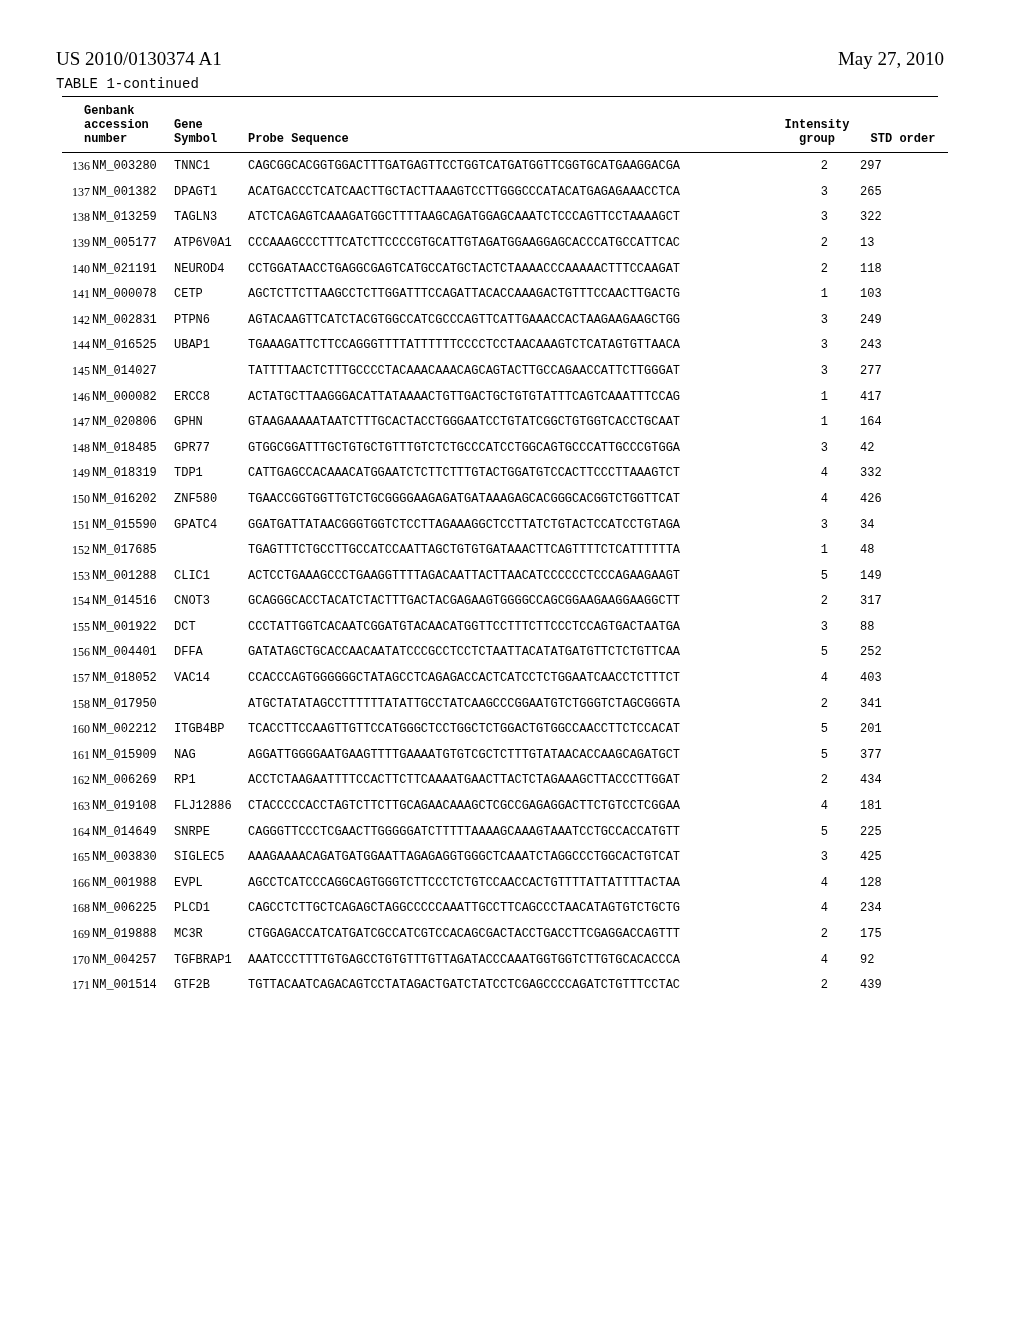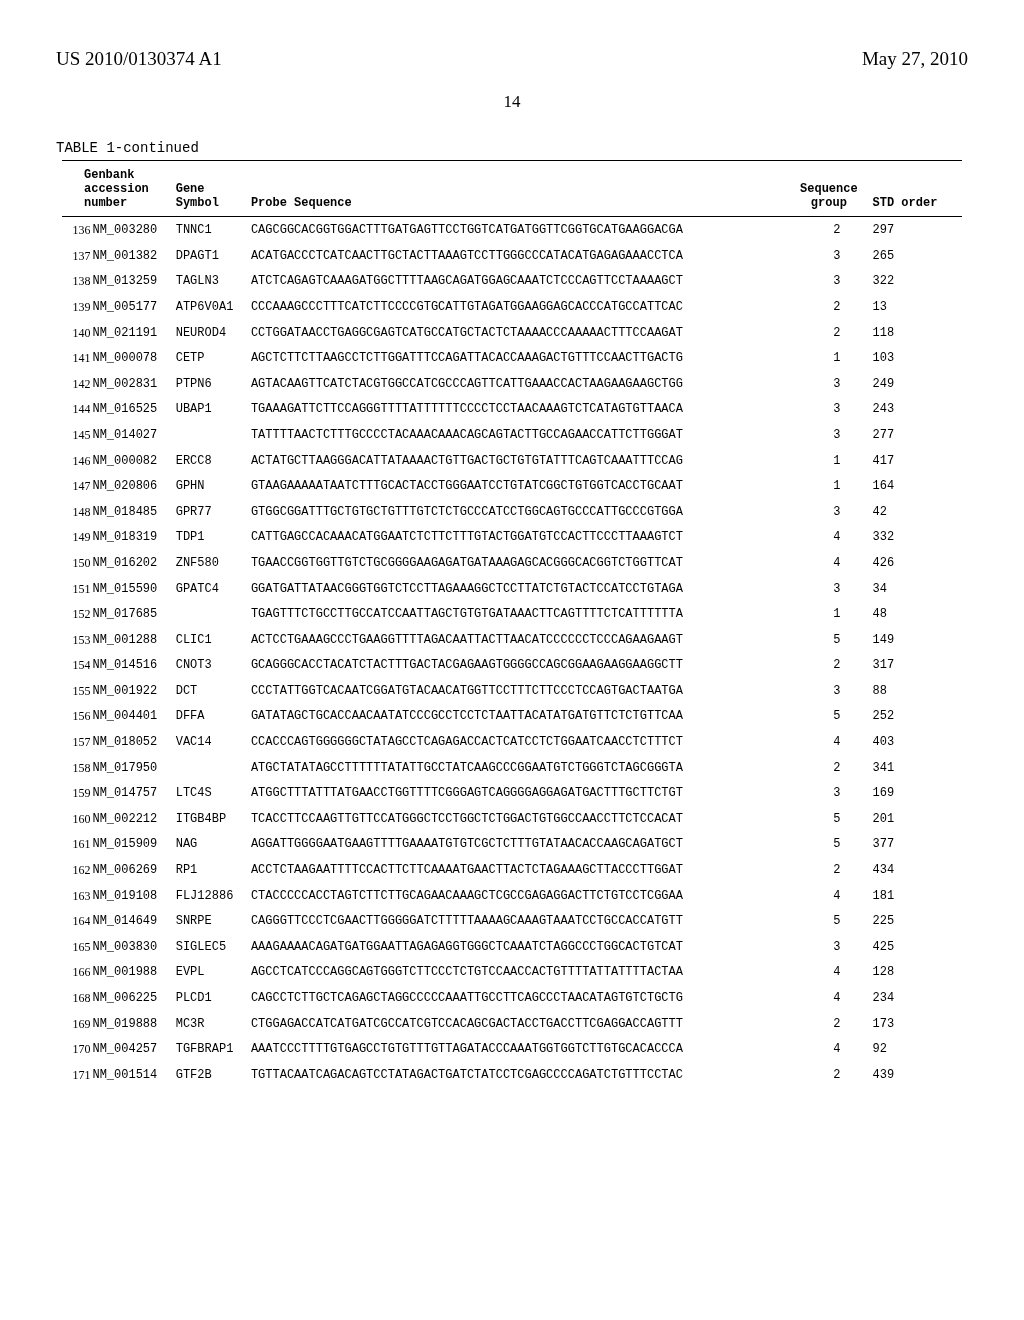--- a/index.html
+++ b/index.html
@@ -7,21 +7,21 @@
     margin: 0;
     padding: 0;
     font-family: "Times New Roman", Times, serif;
     background: #fff;
     width: 1024px;
     height: 1320px;
     box-sizing: border-box;
     position: relative;
   }
   .page {
-    padding: 48px 56px 40px 56px;
+    padding: 48px 80px 40px 56px;
     box-sizing: border-box;
     width: 100%;
     height: 100%;
   }
   .header-row {
     display: flex;
     justify-content: space-between;
     font-size: 19px;
     margin-bottom: 6px;
   }
@@ -86,21 +86,20 @@
 </head>
 <body>
 
 <div class="page">
 
   <div class="header-row">
     <div>US 2010/0130374 A1</div>
     <div>May 27, 2010</div>
   </div>
 
-  <div class="page-number">14</div>
 
   <div class="table-caption">TABLE 1-continued</div>
   <div class="table-rule"></div>
 
   <div class="table-wrap">
     <table>
       <colgroup>
         <col class="idx">
           <col class="acc">
           <col class="sym">
@@ -116,24 +115,24 @@
               <span>accession</span><br>
               <span>number</span>
             </span>
           </th>
           <th>
             <span>Gene</span><br>
             <span>Symbol</span>
           </th>
           <th>Probe Sequence</th>
           <th class="center">
-            <span>Sequence</span><br>
+            <span>Intensity</span><br>
             <span>group</span>
           </th>
-          <th style="text-align:left">STD order</th>
+          <th style="text-align:center">STD order</th>
         </tr>
       </thead>
       <tbody id="table-body">
           <tr style="border-top: 1px solid rgb(0, 0, 0);">
             <td class="idx">136</td>
             <td class="acc">NM_003280</td>
             <td>TNNC1</td>
             <td>CAGCGGCACGGTGGACTTTGATGAGTTCCTGGTCATGATGGTTCGGTGCATGAAGGACGA</td>
             <td class="num-right">2</td>
             <td class="num-right2">297</td>
@@ -300,28 +299,20 @@
           </tr>
           <tr>
             <td class="idx">158</td>
             <td class="acc">NM_017950</td>
             <td></td>
             <td>ATGCTATATAGCCTTTTTTATATTGCCTATCAAGCCCGGAATGTCTGGGTCTAGCGGGTA</td>
             <td class="num-right">2</td>
             <td class="num-right2">341</td>
           </tr>
           <tr>
-            <td class="idx">159</td>
-            <td class="acc">NM_014757</td>
-            <td>LTC4S</td>
-            <td>ATGGCTTTATTTATGAACCTGGTTTTCGGGAGTCAGGGGAGGAGATGACTTTGCTTCTGT</td>
-            <td class="num-right">3</td>
-            <td class="num-right2">169</td>
-          </tr>
-          <tr>
             <td class="idx">160</td>
             <td class="acc">NM_002212</td>
             <td>ITGB4BP</td>
             <td>TCACCTTCCAAGTTGTTCCATGGGCTCCTGGCTCTGGACTGTGGCCAACCTTCTCCACAT</td>
             <td class="num-right">5</td>
             <td class="num-right2">201</td>
           </tr>
           <tr>
             <td class="idx">161</td>
             <td class="acc">NM_015909</td>
@@ -377,21 +368,21 @@
             <td>CAGCCTCTTGCTCAGAGCTAGGCCCCCAAATTGCCTTCAGCCCTAACATAGTGTCTGCTG</td>
             <td class="num-right">4</td>
             <td class="num-right2">234</td>
           </tr>
           <tr>
             <td class="idx">169</td>
             <td class="acc">NM_019888</td>
             <td>MC3R</td>
             <td>CTGGAGACCATCATGATCGCCATCGTCCACAGCGACTACCTGACCTTCGAGGACCAGTTT</td>
             <td class="num-right">2</td>
-            <td class="num-right2">173</td>
+            <td class="num-right2">175</td>
           </tr>
           <tr>
             <td class="idx">170</td>
             <td class="acc">NM_004257</td>
             <td>TGFBRAP1</td>
             <td>AAATCCCTTTTGTGAGCCTGTGTTTGTTAGATACCCAAATGGTGGTCTTGTGCACACCCA</td>
             <td class="num-right">4</td>
             <td class="num-right2">92</td>
           </tr>
           <tr>

